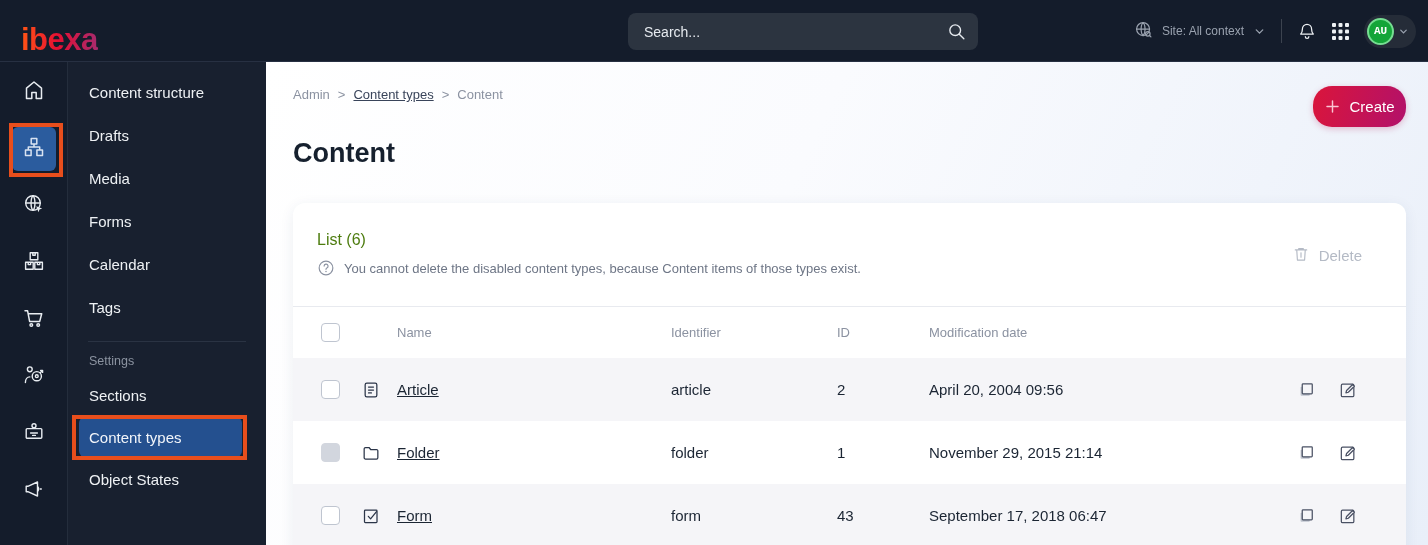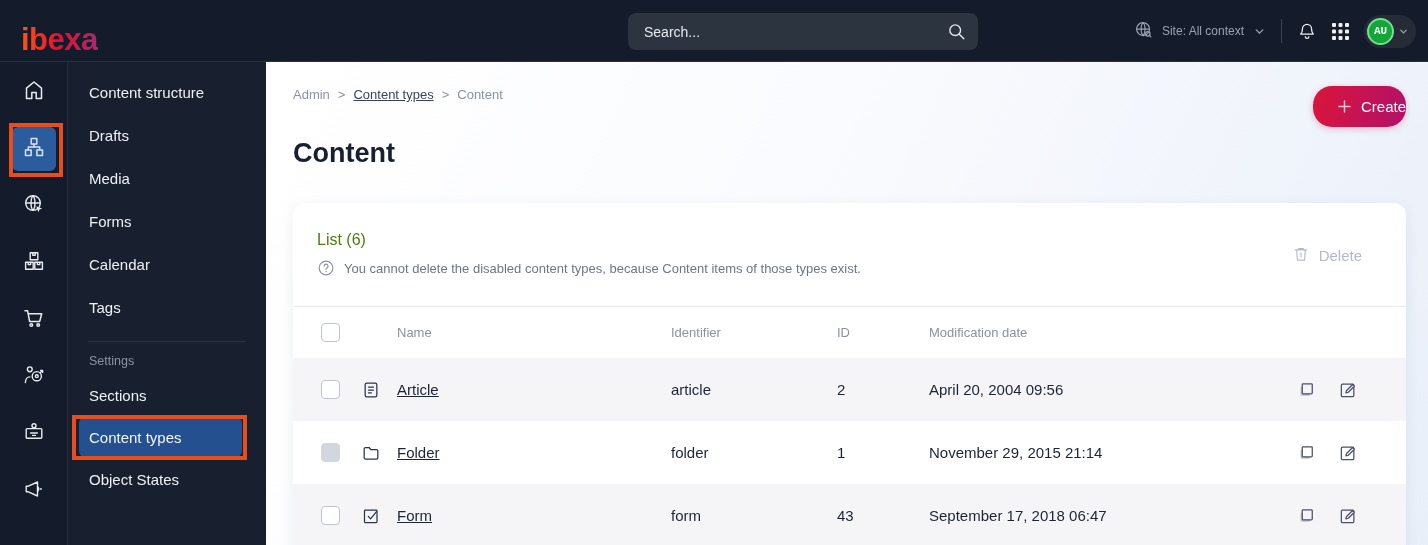--- a/index.html
+++ b/index.html
@@ -52,21 +52,21 @@
 
   
   .main { position:absolute; left:266px; top:62px; width:1162px; height:483px; overflow:hidden;
           background:linear-gradient(115deg,#ffffff 0%,#fafbfe 42%,#e9eff9 100%); }
   .breadcrumb { position:absolute; left:27px; top:25px; font-size:13px; color:#8b92a1;
                 display:flex; align-items:center; gap:8px; }
   .breadcrumb .bc-link { color:#39445a; text-decoration:underline; cursor:pointer; }
   .page-title { position:absolute; left:27px; top:76px; font-size:27px; font-weight:800; color:#16202e; }
   .create-btn { position:absolute; left:1047px; top:24px; width:93px; height:41px; border:none; border-radius:19px;
                 background:linear-gradient(105deg,#da153b 0%,#b2116a 100%); color:#fff; font-size:15px;
-                font-family:inherit; display:flex; align-items:center; justify-content:flex-end; gap:8px; cursor:pointer;
+                font-family:inherit; display:flex; align-items:center; justify-content:center; gap:8px; cursor:pointer;
                 box-shadow:0 2px 6px rgba(180,20,80,.25); }
   .create-btn svg { opacity:.9; }
 
   
   .card { position:absolute; left:27px; top:141px; width:1113px; height:420px; background:#fff;
           border-radius:12px; box-shadow:0 3px 14px rgba(40,60,100,.08); }
   .panel-title { padding:28px 24px 0 24px; font-size:16px; font-weight:400; color:#4d7c0f; }
   .info-row { display:flex; align-items:center; gap:9px; padding:10px 24px 0 24px; color:#6e7686; font-size:13px; }
   .info-row .qicon { color:#8b92a1; display:flex; flex:0 0 auto; }
   .delete-btn { position:absolute; top:42px; right:44px; display:flex; align-items:center; gap:9px;

